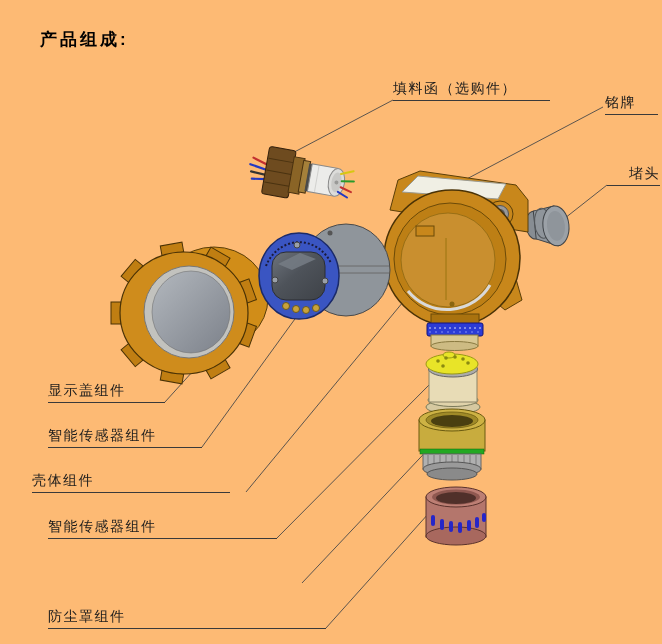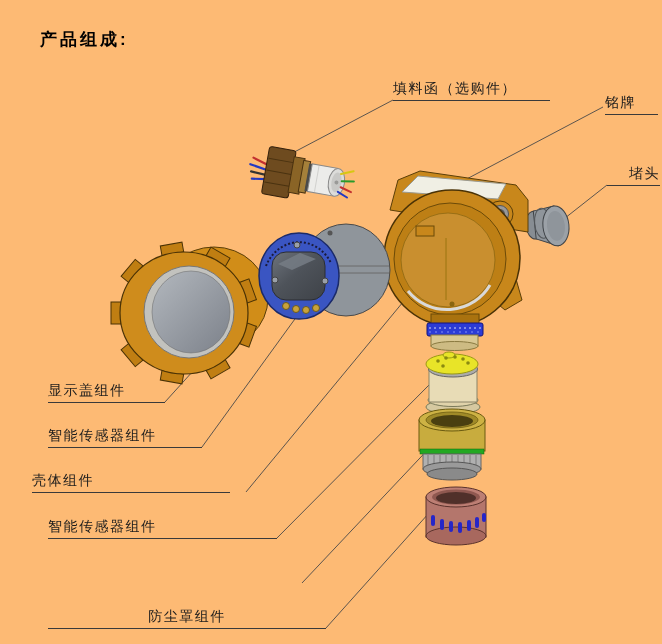--- a/index.html
+++ b/index.html
@@ -197,14 +197,14 @@
 
   <div id="title">产品组成:</div>
 
   <div class="lbl" style="left:393px;top:78px;width:157px;"><span>填料函（选购件）</span></div>
   <div class="lbl" style="left:605px;top:92px;width:53px;"><span>铭牌</span></div>
   <div class="lbl" style="left:607px;top:163px;width:53px;text-align:right;"><span>堵头</span></div>
   <div class="lbl" style="left:48px;top:380px;width:117px;"><span>显示盖组件</span></div>
   <div class="lbl" style="left:48px;top:425px;width:154px;"><span>智能传感器组件</span></div>
   <div class="lbl" style="left:32px;top:470px;width:198px;"><span>壳体组件</span></div>
   <div class="lbl" style="left:48px;top:516px;width:229px;"><span>智能传感器组件</span></div>
-  <div class="lbl" style="left:48px;top:606px;width:278px;text-align:center;"><span>防尘罩组件</span></div>
+  <div class="lbl" style="left:48px;top:606px;width:278px;"><span>防尘罩组件</span></div>
 </div>
 
 </body></html>

